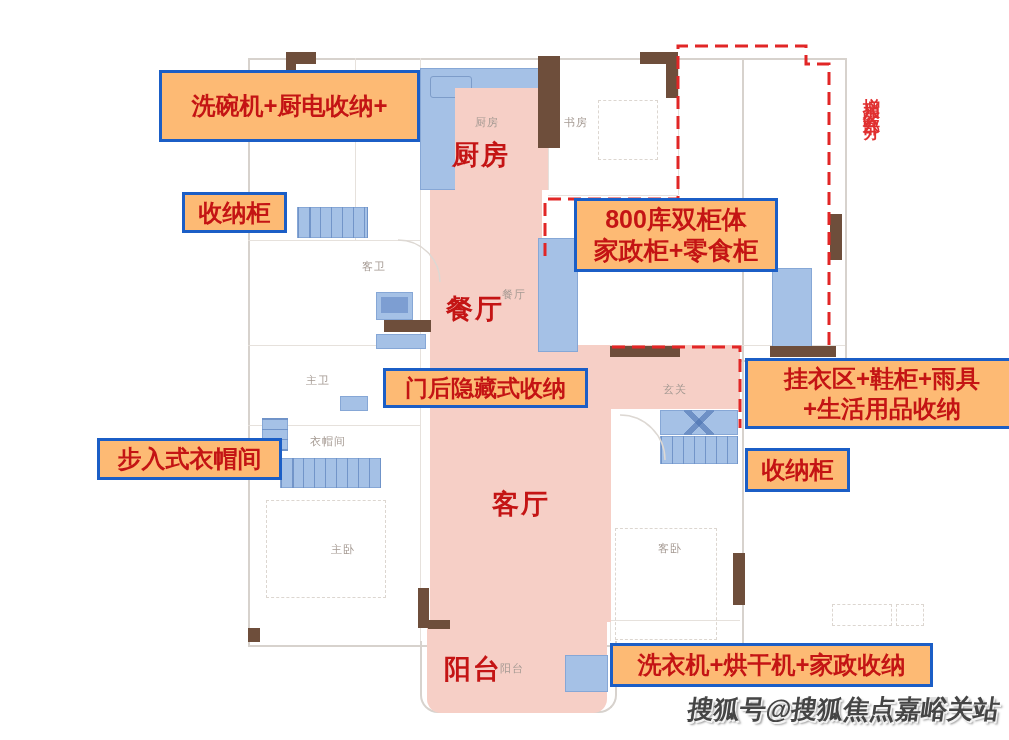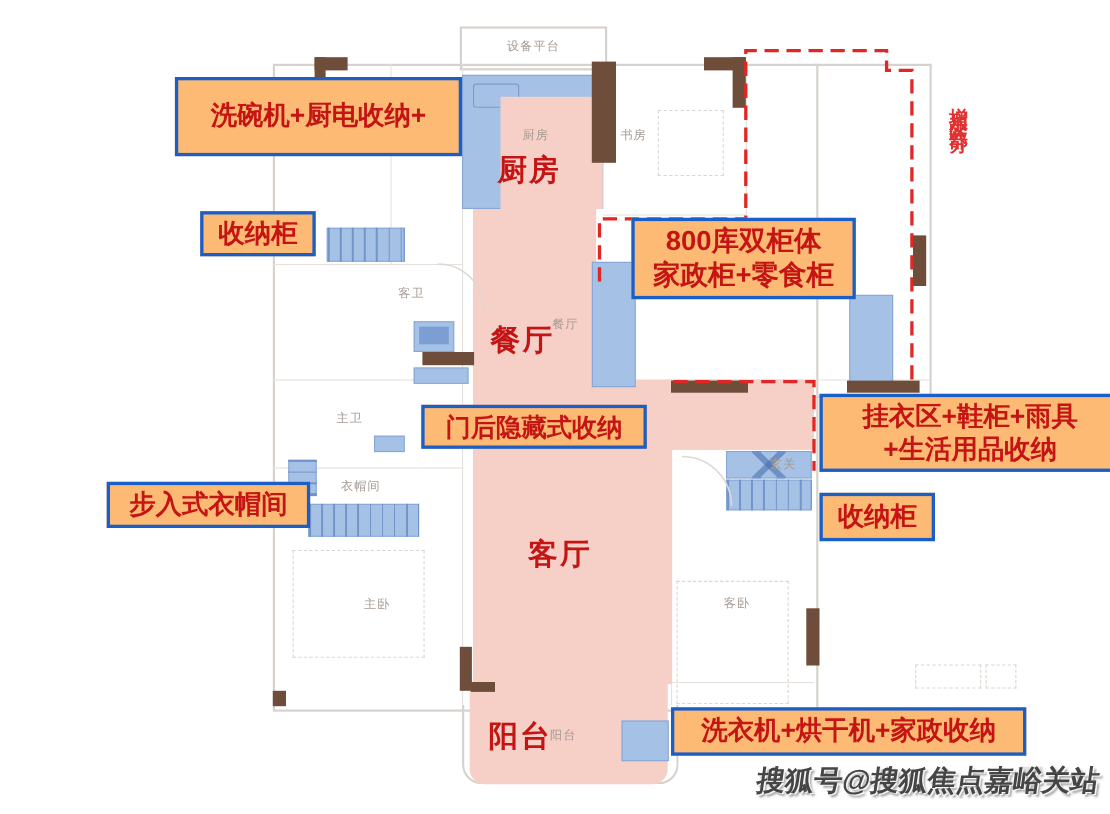--- a/index.html
+++ b/index.html
@@ -33,23 +33,20 @@
              transform:skewX(-8deg);text-shadow:1.5px 1.5px 0 #f4f4f4,3px 3px 2px rgba(90,90,90,.55);}
   svg{position:absolute;left:0;top:0;}
 </style>
 </head>
 <body>
 
 <div id="stage">
 
   <div class="abs outline" style="left:248px;top:58px;width:492px;height:585px;"></div>
   <div class="abs outline" style="left:740px;top:58px;width:105px;height:300px;border-left:none;"></div>
-  <div class="abs outline" style="left:418px;top:24px;width:130px;height:36px;">
-    <div class="room-small" style="text-align:center;margin-top:8px;">设备平台</div>
-  </div>
   <div class="abs outline" style="left:420px;top:641px;width:193px;height:70px;border-top:none;border-radius:0 0 18px 18px;"></div>
 
   <div class="abs part" style="left:420px;top:58px;width:1px;height:583px;"></div>
   <div class="abs part" style="left:548px;top:58px;width:1px;height:132px;"></div>
   <div class="abs part" style="left:610px;top:408px;width:1px;height:233px;"></div>
   <div class="abs part" style="left:678px;top:58px;width:1px;height:137px;"></div>
   <div class="abs part" style="left:355px;top:58px;width:1px;height:182px;"></div>
   <div class="abs part" style="left:248px;top:240px;width:172px;height:1px;"></div>
   <div class="abs part" style="left:248px;top:345px;width:172px;height:1px;"></div>
   <div class="abs part" style="left:248px;top:425px;width:172px;height:1px;"></div>
@@ -106,29 +103,29 @@
     <path d="M620,415 A45,45 0 0 1 665,460" fill="none" stroke="#ddd8d3" stroke-width="1.5"></path>
     <path d="M545,256 L545,199 L678,199 L678,46 L806,46 L806,64 L829,64 L829,348" fill="none" stroke="#e12626" stroke-width="3" stroke-dasharray="13 7"></path>
     <path d="M612,347 L740,347 L740,428" fill="none" stroke="#e12626" stroke-width="3" stroke-dasharray="13 7"></path>
   </svg>
 
   <div class="abs room-small" style="left:475px;top:115px;">厨房</div>
   <div class="abs room-small" style="left:564px;top:115px;text-align:center;">书房</div>
   <div class="abs room-small" style="left:362px;top:259px;">客卫</div>
   <div class="abs room-small" style="left:502px;top:287px;">餐厅</div>
   <div class="abs room-small" style="left:306px;top:373px;">主卫</div>
-  <div class="abs room-small" style="left:700px;top:382px;margin-top:32px;">玄关</div>
+  <div class="abs room-small" style="left:663px;top:382px;">玄关</div>
   <div class="abs room-small" style="left:310px;top:434px;">衣帽间</div>
   <div class="abs room-small" style="left:331px;top:542px;">主卧</div>
   <div class="abs room-small" style="left:658px;top:541px;">客卧</div>
   <div class="abs room-small" style="left:500px;top:661px;">阳台</div>
 
   <div class="abs room-big" style="left:452px;top:137px;">厨房</div>
   <div class="abs room-big" style="left:446px;top:291px;">餐厅</div>
-  <div class="abs room-big" style="left:480px;top:486px;">客厅</div>
+  <div class="abs room-big" style="left:492px;top:486px;">客厅</div>
   <div class="abs room-big" style="left:444px;top:651px;">阳台</div>
 
   <div class="abs note-box" style="left:159px;top:70px;width:261px;height:72px;font-size:24px;">
     <div>洗碗机+厨电收纳+</div>
   </div>
 
   <div class="abs note-box" style="left:182px;top:192px;width:105px;height:41px;font-size:24px;">
     <div>收纳柜</div>
   </div>
 

